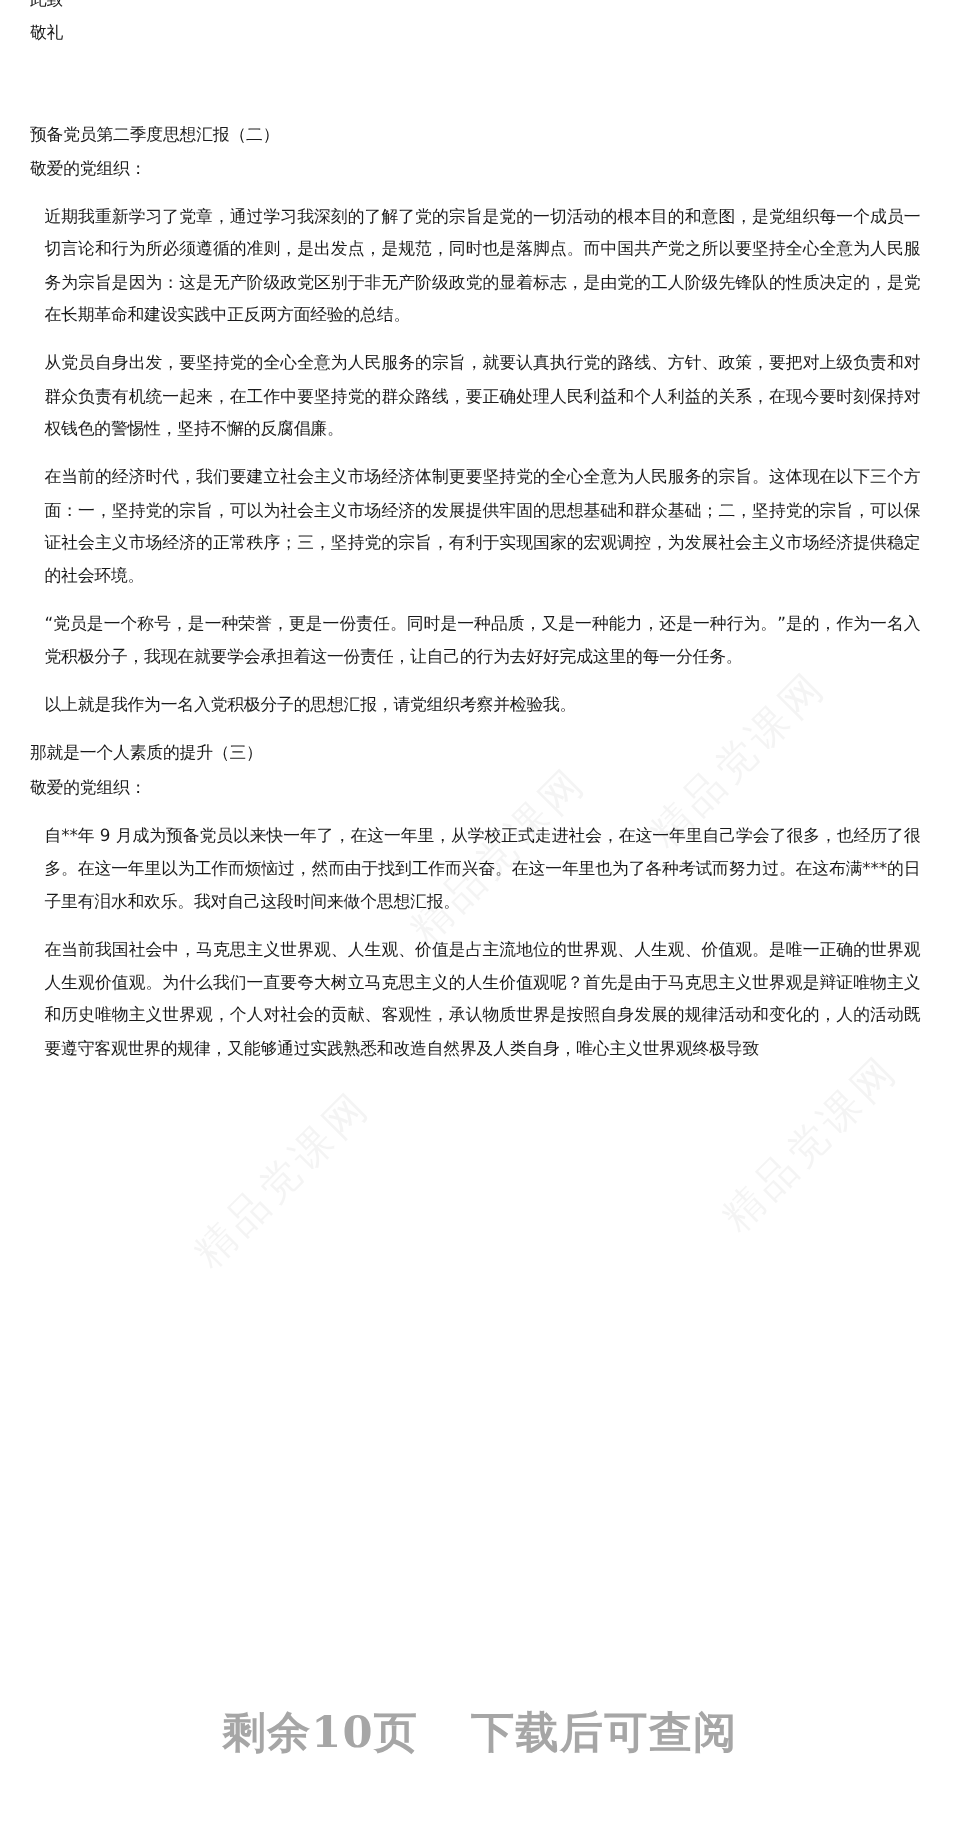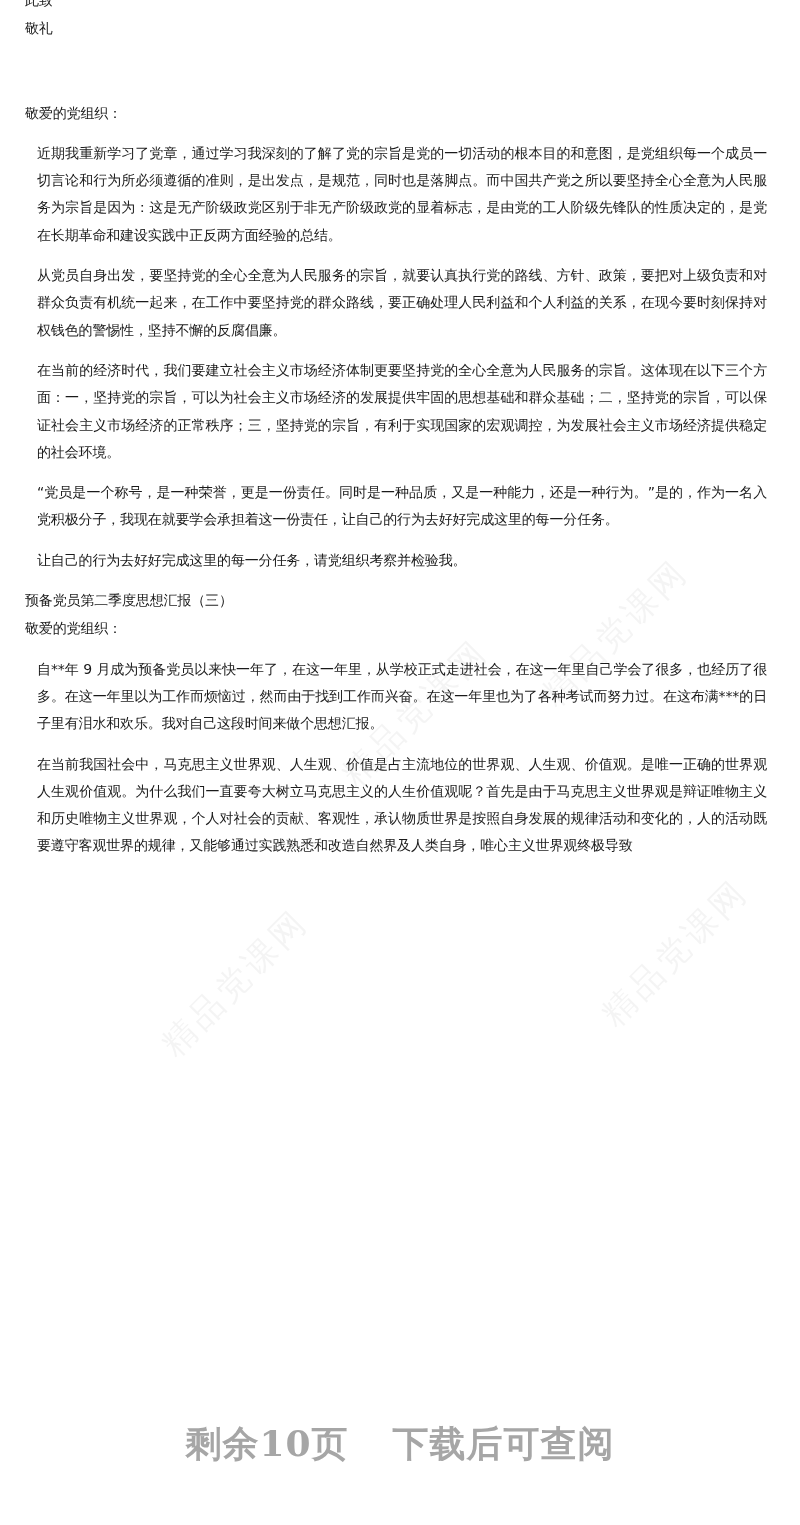--- a/index.html
+++ b/index.html
@@ -72,30 +72,31 @@
 <div class="watermark" style="left:520px; top:610px;">精品党课网</div>
 <div class="watermark" style="left:580px; top:930px;">精品党课网</div>
 <div class="watermark" style="left:320px; top:690px;">精品党课网</div>
 
 <div class="page">
   <p class="line">此致</p>
   <p class="line">敬礼</p>
   <div class="gap"></div>
 
   <section>
+    <p class="line">预备党员第二季度思想汇报（二）</p>
     <p class="line">敬爱的党组织：</p>
     <p class="para">近期我重新学习了党章，通过学习我深刻的了解了党的宗旨是党的一切活动的根本目的和意图，是党组织每一个成员一切言论和行为所必须遵循的准则，是出发点，是规范，同时也是落脚点。而中国共产党之所以要坚持全心全意为人民服务为宗旨是因为：这是无产阶级政党区别于非无产阶级政党的显着标志，是由党的工人阶级先锋队的性质决定的，是党在长期革命和建设实践中正反两方面经验的总结。</p>
     <p class="para">从党员自身出发，要坚持党的全心全意为人民服务的宗旨，就要认真执行党的路线、方针、政策，要把对上级负责和对群众负责有机统一起来，在工作中要坚持党的群众路线，要正确处理人民利益和个人利益的关系，在现今要时刻保持对权钱色的警惕性，坚持不懈的反腐倡廉。</p>
     <p class="para">在当前的经济时代，我们要建立社会主义市场经济体制更要坚持党的全心全意为人民服务的宗旨。这体现在以下三个方面：一，坚持党的宗旨，可以为社会主义市场经济的发展提供牢固的思想基础和群众基础；二，坚持党的宗旨，可以保证社会主义市场经济的正常秩序；三，坚持党的宗旨，有利于实现国家的宏观调控，为发展社会主义市场经济提供稳定的社会环境。</p>
     <p class="para">“党员是一个称号，是一种荣誉，更是一份责任。同时是一种品质，又是一种能力，还是一种行为。”是的，作为一名入党积极分子，我现在就要学会承担着这一份责任，让自己的行为去好好完成这里的每一分任务。</p>
-    <p class="para">让自己的行为去好好完成这里的每一分任务，请党组织考察并检验我。</p>
+    <p class="para">以上就是我作为一名入党积极分子的思想汇报，请党组织考察并检验我。</p>
   </section>
 
   <section>
-    <p class="line">预备党员第二季度思想汇报（三）</p>
+    <p class="line">那就是一个人素质的提升（三）</p>
     <p class="line">敬爱的党组织：</p>
     <p class="para">自**年 9 月成为预备党员以来快一年了，在这一年里，从学校正式走进社会，在这一年里自己学会了很多，也经历了很多。在这一年里以为工作而烦恼过，然而由于找到工作而兴奋。在这一年里也为了各种考试而努力过。在这布满***的日子里有泪水和欢乐。我对自己这段时间来做个思想汇报。</p>
     <p class="para">在当前我国社会中，马克思主义世界观、人生观、价值是占主流地位的世界观、人生观、价值观。是唯一正确的世界观人生观价值观。为什么我们一直要夸大树立马克思主义的人生价值观呢？首先是由于马克思主义世界观是辩证唯物主义和历史唯物主义世界观，个人对社会的贡献、客观性，承认物质世界是按照自身发展的规律活动和变化的，人的活动既要遵守客观世界的规律，又能够通过实践熟悉和改造自然界及人类自身，唯心主义世界观终极导致</p>
   </section>
 </div>
 
 <div class="more-banner">
   <span>剩余10页</span><span class="sep"></span><span>下载后可查阅</span>
 </div>
 

